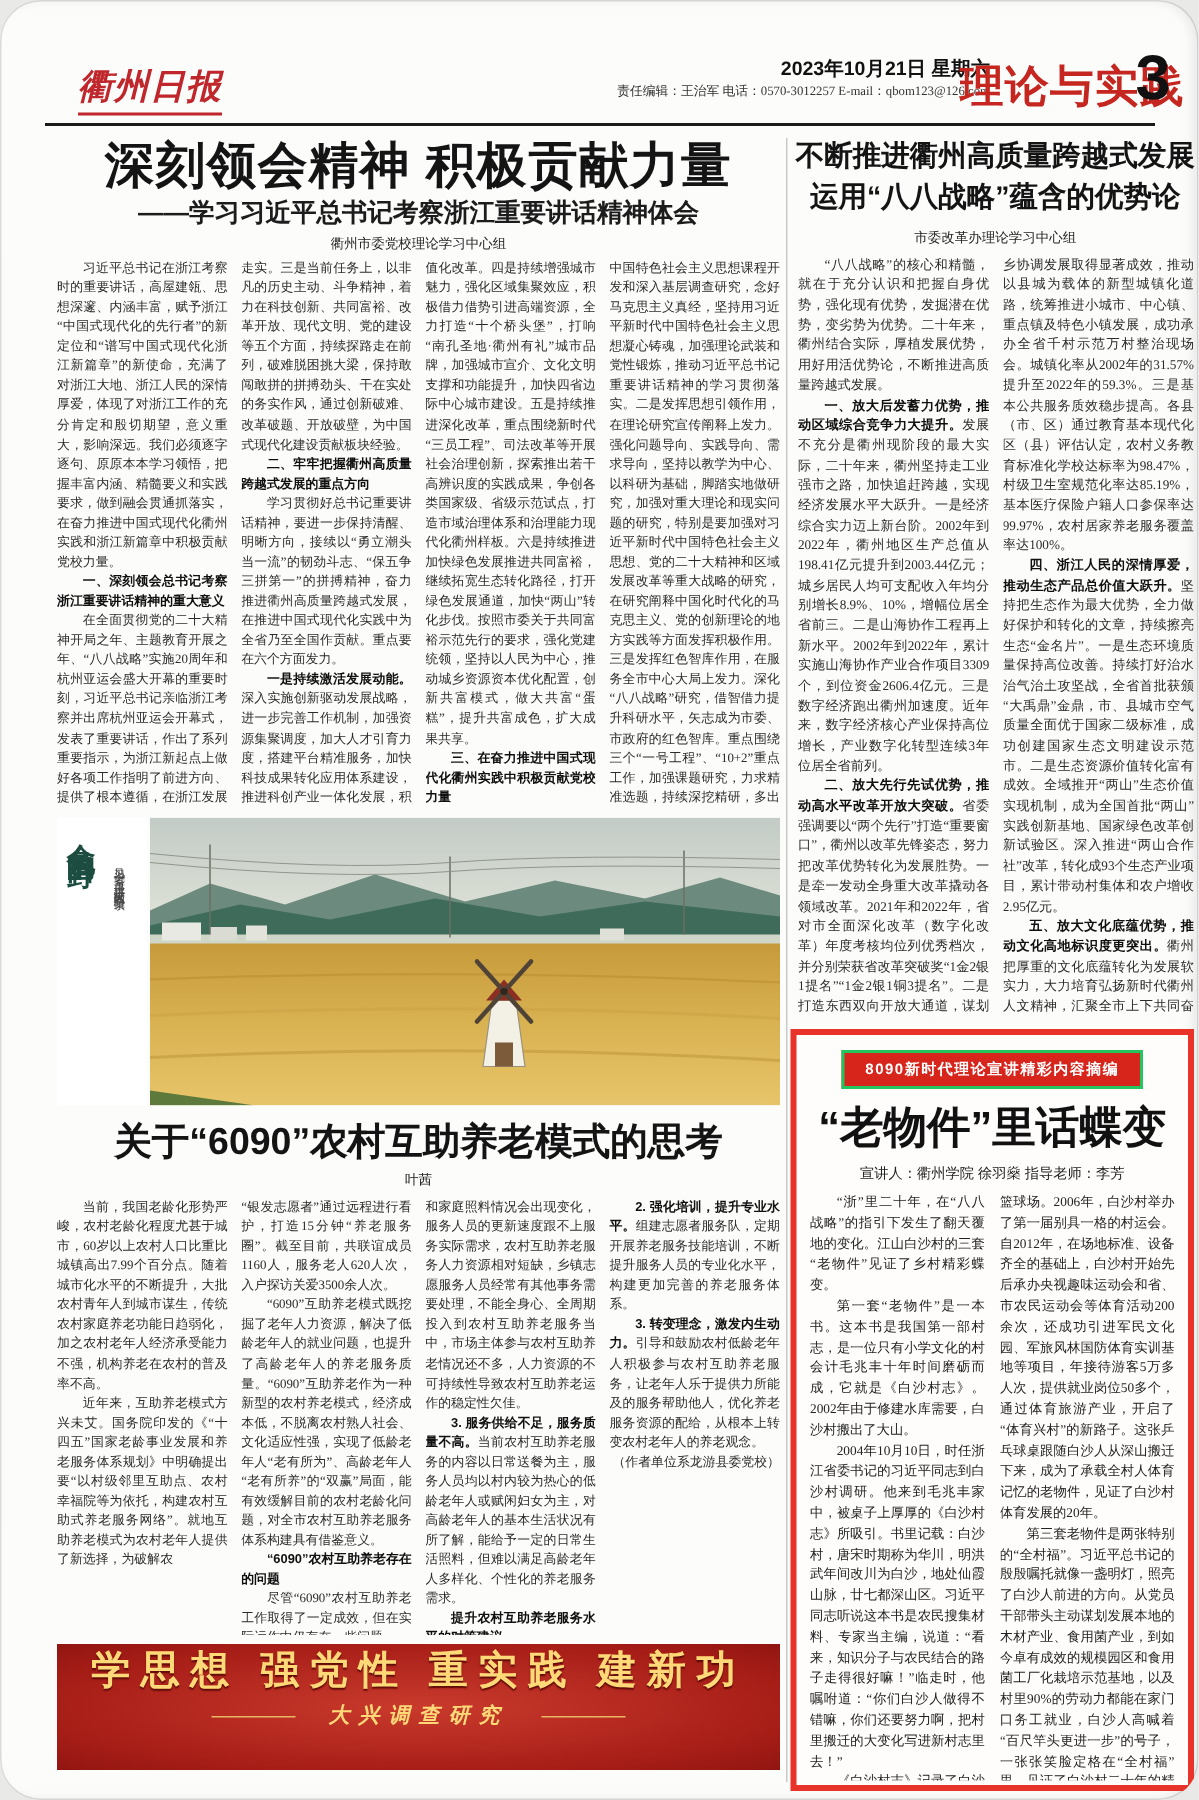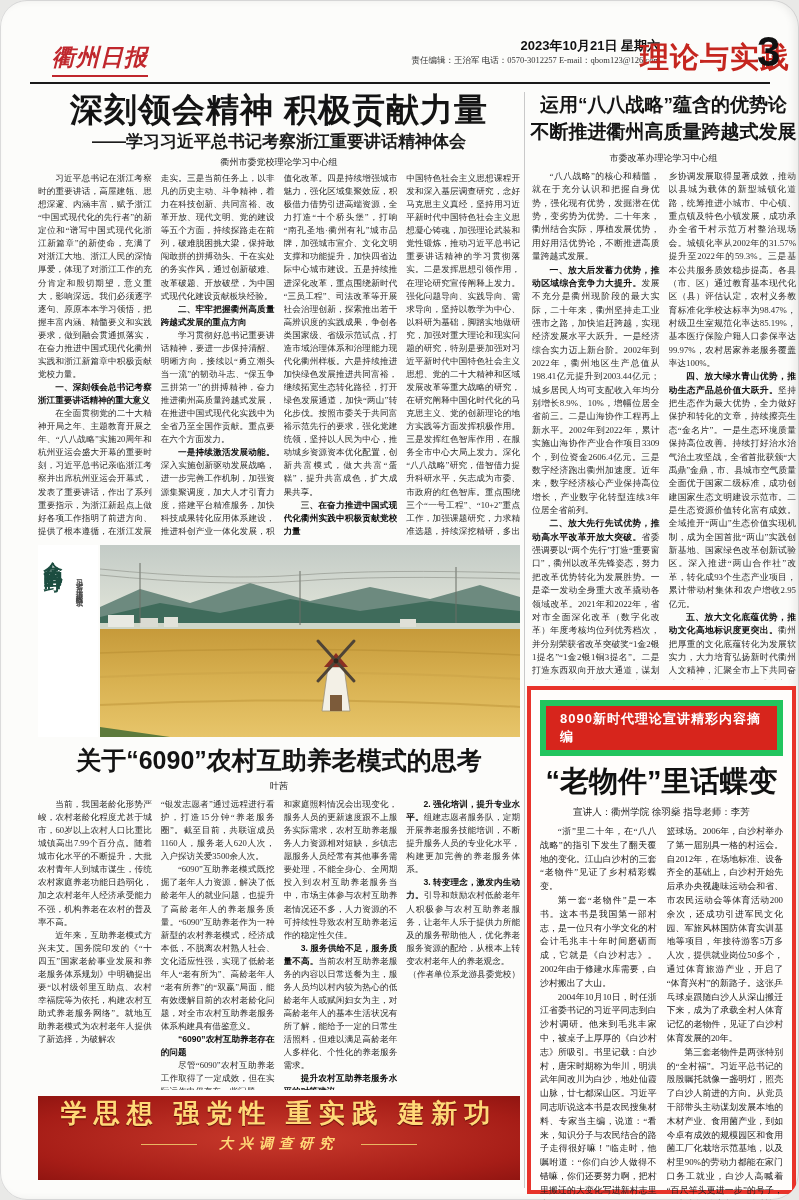--- a/index.html
+++ b/index.html
@@ -62,22 +62,22 @@
   .right-headline{left:530px;top:92px;width:267px;text-align:center;
                   font-family:"Liberation Sans",sans-serif;font-weight:bold;font-size:19px;
                   line-height:1.4;color:#141414;}
   .right-byline{left:530px;top:152px;width:267px;}
   .right-cols{left:532px;top:170px;width:264px;height:510px;}
   .right-cols .col p.para{font-size:8.8px;}
   
   .lecture-box{left:527px;top:686px;width:269px;height:508px;box-sizing:border-box;
                border:4px solid #e8332a;background:#fffdfb;padding:8px 9px 6px;}
   .lecture-badge{display:block;width:fit-content;margin:2px auto 6px;background:#d7251c;color:#fff;
-                 font-family:"Liberation Sans",sans-serif;font-weight:bold;font-size:13px;
-                 padding:4px 14px;border:6px solid #22c55e;letter-spacing:1px;}
+                 font-family:"Liberation Sans",sans-serif;font-weight:bold;font-size:10px;
+                 padding:4px 14px;border:2px solid #22c55e;letter-spacing:1px;}
   .lecture-title{text-align:center;font-family:"Liberation Sans",sans-serif;font-weight:bold;
                  font-size:29px;color:#111;margin:2px 0 4px;}
   .lecture-byline{font-size:9.5px;font-weight:normal;margin-bottom:6px;}
   .lecture-cols{display:flex;gap:10px;height:392px;overflow:hidden;}
   .lecture-cols .col p.para{font-size:8.9px;line-height:1.55;color:#222;}
 </style>
 </head>
 <body>
 
 <div class="page">
@@ -195,33 +195,33 @@
   <div class="abs banner">
     <div class="banner-slogan">学思想 强党性 重实践 建新功</div>
     <div class="banner-sub">
       <span class="dash"></span>
       <span>大兴调查研究</span>
       <span class="dash"></span>
     </div>
   </div>
 
   <div class="abs right-headline">
+    <div>不断推进衢州高质量跨越式发展</div>
     <div>运用“八八战略”蕴含的优势论</div>
-    <div>不断推进衢州高质量跨越式发展</div>
   </div>
   <div class="abs right-byline byline">市委改革办理论学习中心组</div>
   <div class="abs right-cols col-row">
     <div class="col">
         <p class="para">“八八战略”的核心和精髓，就在于充分认识和把握自身优势，强化现有优势，发掘潜在优势，变劣势为优势。二十年来，衢州结合实际，厚植发展优势，用好用活优势论，不断推进高质量跨越式发展。</p>
         <p class="para"><b class="lead">一、放大后发蓄力优势，推动区域综合竞争力大提升。</b>发展不充分是衢州现阶段的最大实际，二十年来，衢州坚持走工业强市之路，加快追赶跨越，实现经济发展水平大跃升。一是经济综合实力迈上新台阶。2002年到2022年，衢州地区生产总值从198.41亿元提升到2003.44亿元；城乡居民人均可支配收入年均分别增长8.9%、10%，增幅位居全省前三。二是山海协作工程再上新水平。2002年到2022年，累计实施山海协作产业合作项目3309个，到位资金2606.4亿元。三是数字经济跑出衢州加速度。近年来，数字经济核心产业保持高位增长，产业数字化转型连续3年位居全省前列。</p>
         <p class="para"><b class="lead">二、放大先行先试优势，推动高水平改革开放大突破。</b>省委强调要以“两个先行”打造“重要窗口”，衢州以改革先锋姿态，努力把改革优势转化为发展胜势。一是牵一发动全身重大改革撬动各领域改革。2021年和2022年，省对市全面深化改革（数字化改革）年度考核均位列优秀档次，并分别荣获省改革突破奖“1金2银1提名”“1金2银1铜3提名”。二是打造东西双向开放大通道，谋划推进四省边际科创走廊，电科大长三角研究院、浙大衢州两院落地，深化浙皖闽赣生态旅游协作，共建衢黄南饶“联盟花园”及衢饶示范区。三是营商环境优化提升驰而不息。在2018、2019年全国营商环境评价中，衢州蝉联第一；在2020、2021年连续两年入围全国营商环境标杆城市。</p>
       </div>
     <div class="col">
         <p class="para noindent">乡协调发展取得显著成效，推动以县城为载体的新型城镇化道路，统筹推进小城市、中心镇、重点镇及特色小镇发展，成功承办全省千村示范万村整治现场会。城镇化率从2002年的31.57%提升至2022年的59.3%。三是基本公共服务质效稳步提高。各县（市、区）通过教育基本现代化区（县）评估认定，农村义务教育标准化学校达标率为98.47%，村级卫生室规范化率达85.19%，基本医疗保险户籍人口参保率达99.97%，农村居家养老服务覆盖率达100%。</p>
-        <p class="para"><b class="lead">四、放大绿水青山优势，推动生态产品总价值大跃升。</b>坚持把生态作为最大优势，全力做好保护和转化的文章，持续擦亮生态“金名片”。一是生态环境质量保持高位改善。持续打好治水治气治土攻坚战，全省首批获颁“大禹鼎”金鼎，市、县城市空气质量全面优于国家二级标准，成功创建国家生态文明建设示范市。二是生态资源价值转化富有成效。全域推开“两山”生态价值实现机制，成为全国首批“两山”实践创新基地、国家绿色改革创新试验区。深入推进“两山合作社”改革，转化成93个生态产业项目，累计带动村集体和农户增收2.95亿元。</p>
+        <p class="para"><b class="lead">四、浙江人民的深情厚爱，推动生态产品总价值大跃升。</b>坚持把生态作为最大优势，全力做好保护和转化的文章，持续擦亮生态“金名片”。一是生态环境质量保持高位改善。持续打好治水治气治土攻坚战，全省首批获颁“大禹鼎”金鼎，市、县城市空气质量全面优于国家二级标准，成功创建国家生态文明建设示范市。二是生态资源价值转化富有成效。全域推开“两山”生态价值实现机制，成为全国首批“两山”实践创新基地、国家绿色改革创新试验区。深入推进“两山合作社”改革，转化成93个生态产业项目，累计带动村集体和农户增收2.95亿元。</p>
         <p class="para"><b class="lead">五、放大文化底蕴优势，推动文化高地标识度更突出。</b>衢州把厚重的文化底蕴转化为发展软实力，大力培育弘扬新时代衢州人文精神，汇聚全市上下共同奋斗的磅礴力量。一是提升城市文明。2020年衢州以全国第四名的优异成绩荣获第六届“全国文明城市”称号，在2021年度全国文明城市测评中衢州位列114个地级市第一。二是探源“两子文化”，推进南孔圣地文化旅游区创国家5A级景区、儒学文化产业园创国家级文化产业示范园区，推动区域特色文化创造性转化、创新性发展。三是提升公共文化覆盖面，建成15分钟品质文化生活圈770个，新建南孔书屋20家、文化驿站10家，三项任务综合完成率位列全省第二。纪录片《南孔》等5部文化精品入围省第十五届精神文明建设“五个一工程”，进一步提升衢州四省边际公共文化辐射力。</p>
       </div>
   </div>
 
   <div class="abs lecture-box">
     <div class="lecture-badge">8090新时代理论宣讲精彩内容摘编</div>
     <div class="lecture-title">“老物件”里话蝶变</div>
     <div class="lecture-byline byline">宣讲人：衢州学院 徐羽燊  指导老师：李芳</div>
     <div class="lecture-cols">
       <div class="col">

